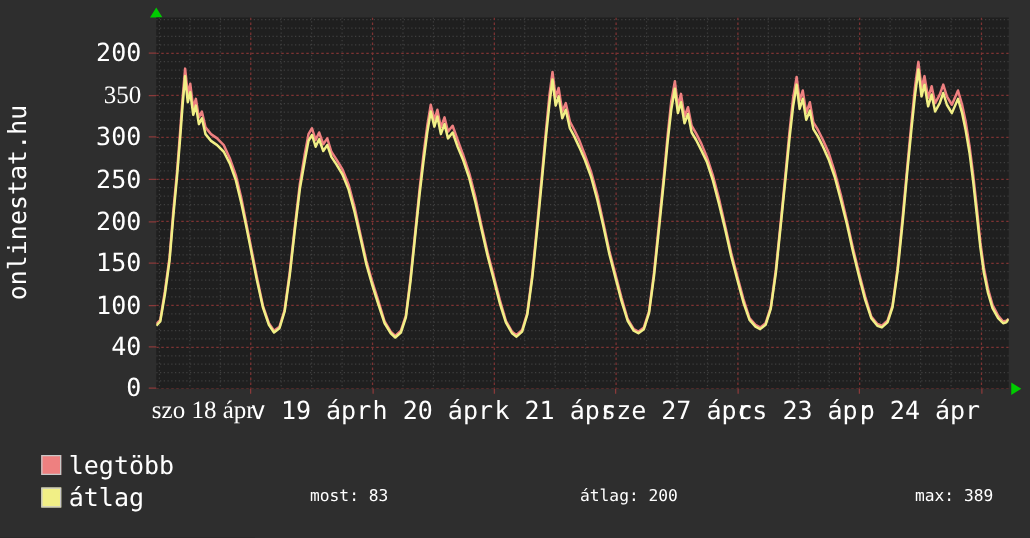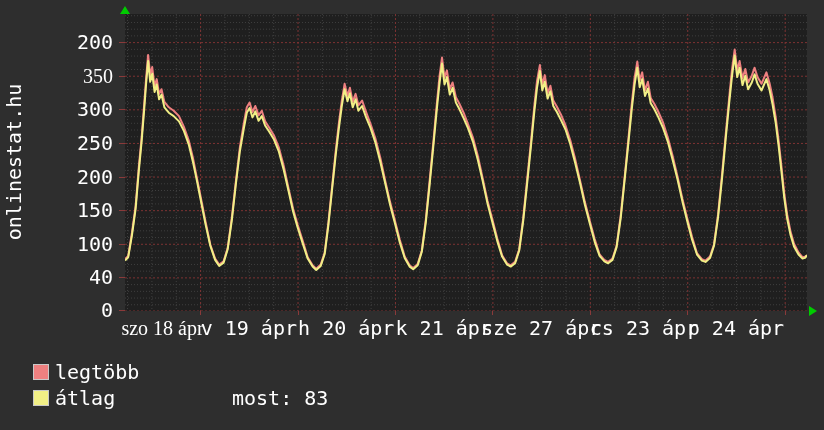--- a/index.html
+++ b/index.html
@@ -17,21 +17,21 @@
   .xtick{position:absolute;top:311px;width:1px;height:4px;background:#8a3a3a;}
   .arrow-up{position:absolute;left:120px;top:6px;width:0;height:0;
             border-left:5px solid transparent;border-right:5px solid transparent;
             border-bottom:8px solid #00cc00;}
   .arrow-right{position:absolute;left:809px;top:306px;width:0;height:0;
             border-top:5px solid transparent;border-bottom:5px solid transparent;
             border-left:8px solid #00cc00;}
   .legend-row{position:absolute;left:33px;height:20px;}
   .swatch{position:absolute;left:0;top:2px;width:14px;height:14px;border:1px solid #c8c8c8;}
   .legend-label{position:absolute;left:22px;top:0;font-size:20px;line-height:20px;white-space:pre;}
-  .stat{position:absolute;font-size:20px;line-height:20px;white-space:pre;}
+  .stat{position:absolute;font-size:13px;line-height:20px;white-space:pre;margin-left:16px;}
 </style>
 </head>
 <body>
 
 <div id="stage">
   <div class="vlabel">onlinestat.hu</div>
 
   <div class="arrow-up"></div>
   <div class="arrow-right"></div>
 
@@ -157,13 +157,15 @@
   <div class="legend-row" style="top:362px;">
     <span class="swatch" id="sw0" style="background: rgb(238, 128, 128);"></span>
     <span class="legend-label">legtöbb</span>
   </div>
   <div class="legend-row" style="top:388px;">
     <span class="swatch" id="sw1" style="background: rgb(241, 239, 134);"></span>
     <span class="legend-label">átlag</span>
   </div>
 
   <div class="stat" style="left:232px;top:388px;">most: 83</div>
+  <div class="stat" style="left:448px;top:388px;">átlag: 200</div>
+  <div class="stat" style="left:716px;top:388px;">max: 389</div>
 </div>
 
 </body></html>

